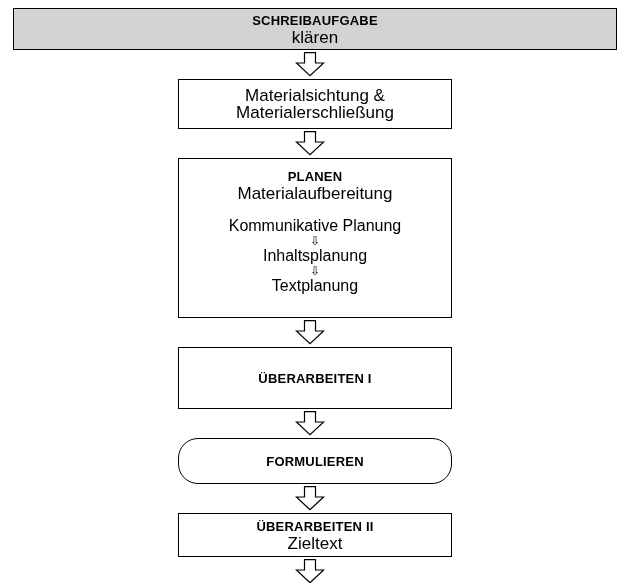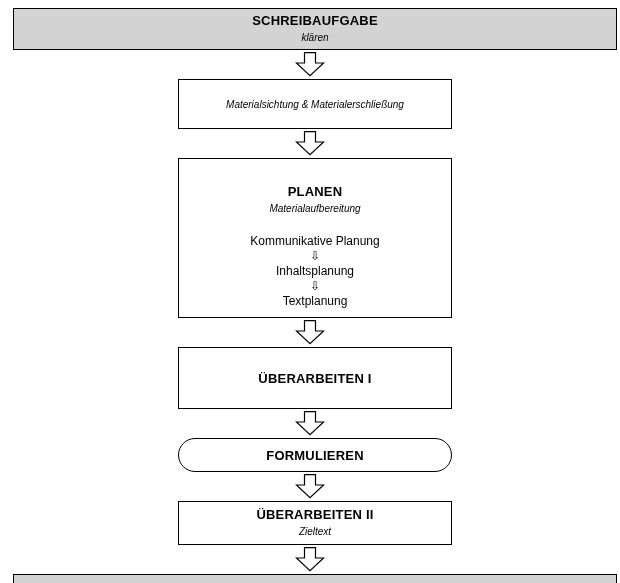--- a/index.html
+++ b/index.html
@@ -39,46 +39,45 @@
   .box-step {
     width: 274px;
   }
   .title {
     font-weight: bold;
     font-size: 13px;
     line-height: 17px;
     letter-spacing: 0.2px;
   }
   .subtitle {
-    font-style: italic;
-    font-size: 10px;
+    font-size: 17px;
     line-height: 17px;
   }
   .substep {
-    font-size: 12px;
+    font-size: 16px;
     line-height: 16px;
   }
   .mini-arrow {
     font-size: 12px;
     line-height: 14px;
   }
   .arrow {
     display: block;
     margin: 2px 0;
     flex: 0 0 auto;
   }
   .h-top { height: 42px; }
   .h-lesen { height: 50px; }
   .h-planen {
     height: 160px;
     justify-content: flex-start;
-    padding-top: 24px;
+    padding-top: 9px;
   }
   .h-ueb1 { height: 62px; }
-  .h-form { height: 34px; border-radius: 20px; }
+  .h-form { height: 46px; border-radius: 20px; }
   .h-ueb2 { height: 44px; text-align: center; }
   .h-ziel { height: 27px; }
   .planen-gap { height: 16px; }
 </style>
 </head>
 <body>
 
 <div class="canvas">
   <div class="flow">
 

